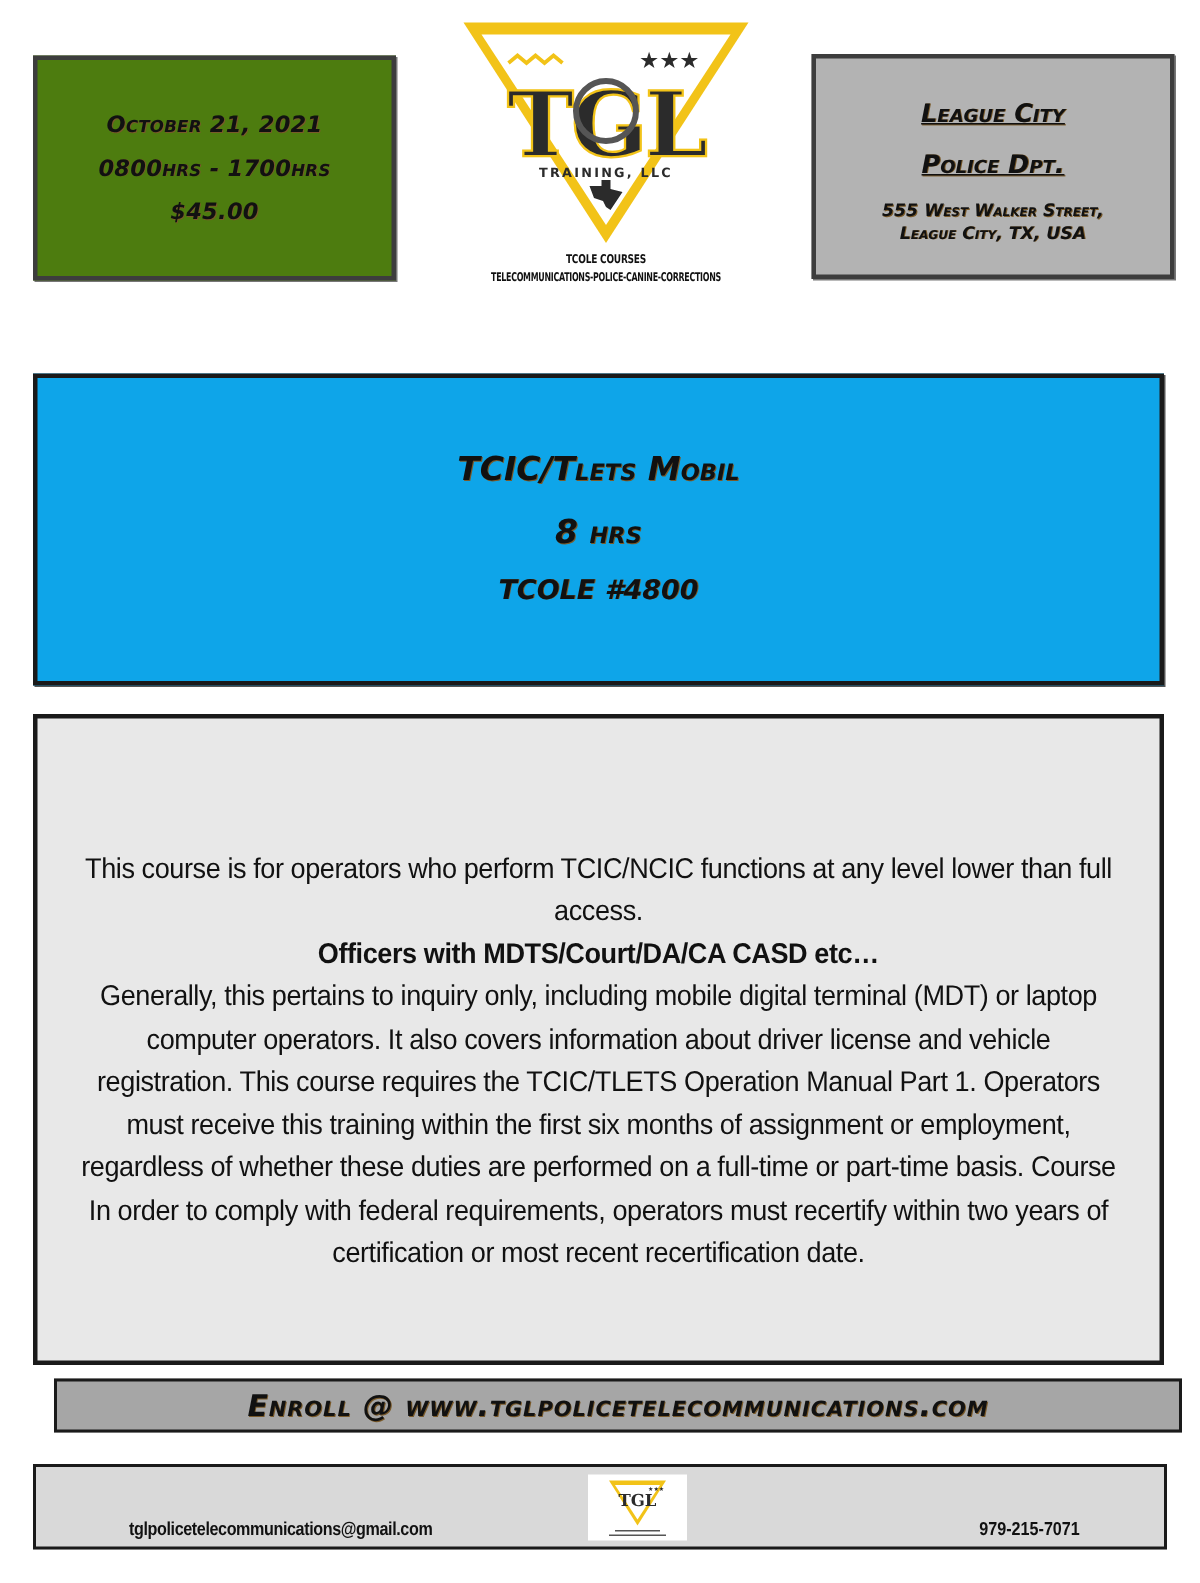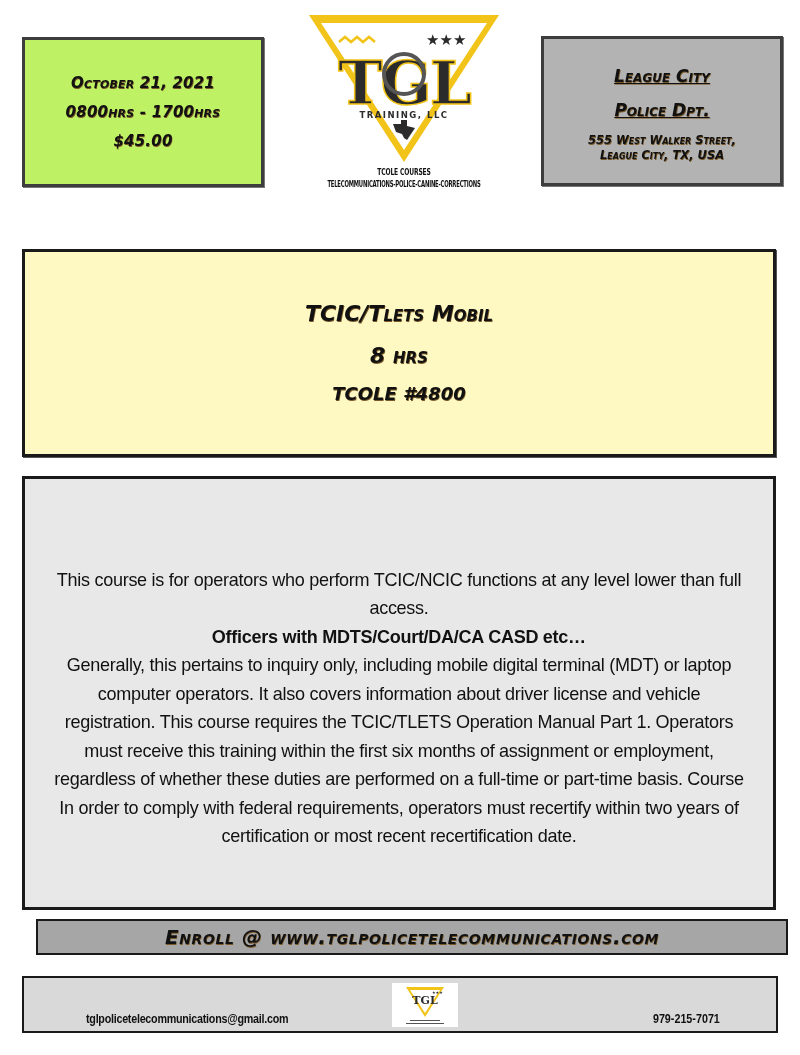--- a/index.html
+++ b/index.html
@@ -1,36 +1,36 @@
 <!DOCTYPE html>
 <html><head>
   <meta charset="utf-8">
   <style>
     * { box-sizing: border-box; margin: 0; padding: 0; }
     html, body { width: 800px; height: 1055px; background: #ffffff; overflow: hidden; }
     body { position: relative; font-family: "DejaVu Sans", sans-serif; color: #111; }
 
     .box { position: absolute; display: flex; flex-direction: column; align-items: center; justify-content: center; text-align: center; }
 
-    .info-left { left: 22px; top: 37px; width: 242px; height: 150px; background: #bef264; border: 3px solid #3d3d3d; box-shadow: 1px 1px 0 #777; }
+    .info-left { left: 22px; top: 37px; width: 242px; height: 150px; background: #4d7c0f; border: 3px solid #3d3d3d; box-shadow: 1px 1px 0 #777; }
     .info-right { left: 541px; top: 36px; width: 242px; height: 150px; background: #b3b3b3; border: 3px solid #3d3d3d; box-shadow: 1px 1px 0 #777; }
 
     .smallcaps { font-variant: small-caps; font-style: italic; font-weight: bold; font-family: "DejaVu Sans", sans-serif; text-shadow: 0.6px 0.6px 0 #7a5a2a; }
 
     .info-left .line { font-size: 15px; line-height: 29px; letter-spacing: 0.2px; }
     .info-right .big { font-size: 17px; line-height: 34px; text-decoration: underline; }
     .info-right .addr { font-size: 11.5px; line-height: 15px; margin-top: 6px; text-align: center; }
 
     
     .logo { position: absolute; left: 305px; top: 12px; width: 198px; height: 182px; }
     .logo svg { display: block; }
     .logo .tagline1 { position: absolute; left: 0; width: 100%; top: 156px; text-align: center; font-family: "DejaVu Sans", sans-serif; font-weight: bold; font-size: 8px; letter-spacing: -0.2px; transform: scaleX(0.75); transform-origin: center; }
     .logo .tagline2 { position: absolute; left: -20px; width: 238px; top: 168px; text-align: center; font-family: "DejaVu Sans", sans-serif; font-weight: bold; font-size: 8px; letter-spacing: -0.3px; transform: scaleX(0.66); transform-origin: center; white-space: nowrap; }
 
-    .course-title-box { left: 22px; top: 249px; width: 754px; height: 208px; background: #fef9c3; border: 3px solid #1a1a1a; box-shadow: 1px 1px 0 #555; }
+    .course-title-box { left: 22px; top: 249px; width: 754px; height: 208px; background: #0ea5e9; border: 3px solid #1a1a1a; box-shadow: 1px 1px 0 #555; }
     .course-title-box .t1 { font-size: 22px; line-height: 28px; margin-bottom: 14px; }
     .course-title-box .t2 { font-size: 22px; line-height: 28px; margin-bottom: 12px; }
     .course-title-box .t3 { font-size: 18px; line-height: 24px; font-variant: normal; }
 
     .desc-box { left: 22px; top: 476px; width: 754px; height: 434px; background: #e8e8e8; border: 3px solid #1a1a1a; justify-content: center; padding: 30px 8px 0 8px; }
     .desc-box p { font-family: "Liberation Sans", sans-serif; font-size: 19px; line-height: 28.5px; color: #111; letter-spacing: -0.3px; transform: scaleX(0.95); }
     .desc-box .bold { font-weight: bold; }
 
     .enroll-box { left: 36px; top: 919px; width: 752px; height: 36px; background: #a6a6a6; border: 2px solid #1a1a1a; }
     .enroll-box .text { font-size: 20px; line-height: 28px; letter-spacing: 0.6px; }

